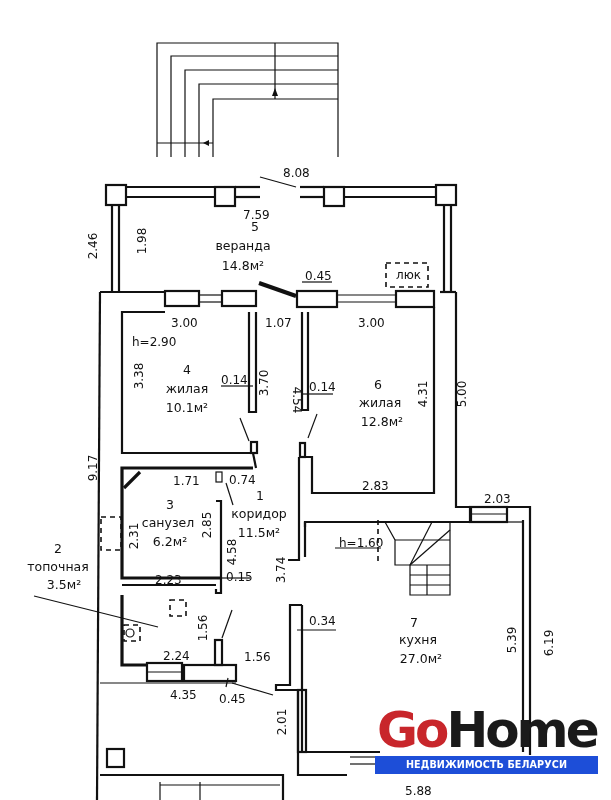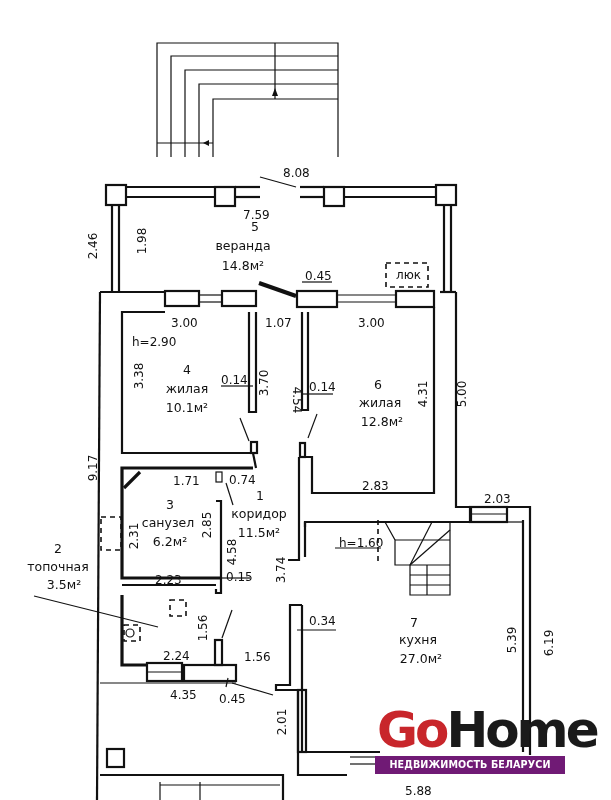--- a/index.html
+++ b/index.html
@@ -9,21 +9,21 @@
   .wt { fill: none; stroke: #111; stroke-width: 1.2; }
   .wk { fill: none; stroke: #111; stroke-width: 3.2; }
   .col { fill: #fff; stroke: #111; stroke-width: 2.2; }
   .dash { fill: none; stroke: #111; stroke-width: 1.6; stroke-dasharray: 5 4; }
   .lbl { font-family: "DejaVu Sans", sans-serif; font-size: 12px; fill: #111; }
   .rm  { font-family: "DejaVu Sans", sans-serif; font-size: 12.5px; fill: #111; text-anchor: middle; }
   .logo { position: absolute; left: 375px; top: 704px; width: 192px; height: 72px; }
   .logo-word { position: absolute; left: 2px; top: -2px; font-family: "DejaVu Sans", sans-serif; font-weight: bold; font-size: 50px; letter-spacing: -3px; line-height: 56px; }
   .logo-go { color: #c8262b; }
   .logo-home { color: #1a1a1a; }
-  .logo-tag { position: absolute; left: 0; top: 52px; width: 190px; height: 18px; background: #701a75; color: #fff; font-family: "DejaVu Sans", sans-serif; font-weight: bold; font-size: 9.6px; line-height: 18px; text-align: center; letter-spacing: 0.1px; }
+  .logo-tag { position: absolute; left: 0; top: 52px; width: 223px; height: 18px; background: #1d4ed8; color: #fff; font-family: "DejaVu Sans", sans-serif; font-weight: bold; font-size: 9.6px; line-height: 18px; text-align: center; letter-spacing: 0.1px; }
 </style>
 </head>
 <body>
 
 <svg id="plan" width="611" height="800" viewBox="0 0 611 800">
 
   <g>
     <polyline class="wt" points="157,157 157,43 338,43 338,157"></polyline>
     <polyline class="wt" points="171,157 171,56 338,56"></polyline>
     <polyline class="wt" points="185,157 185,70 338,70"></polyline>

